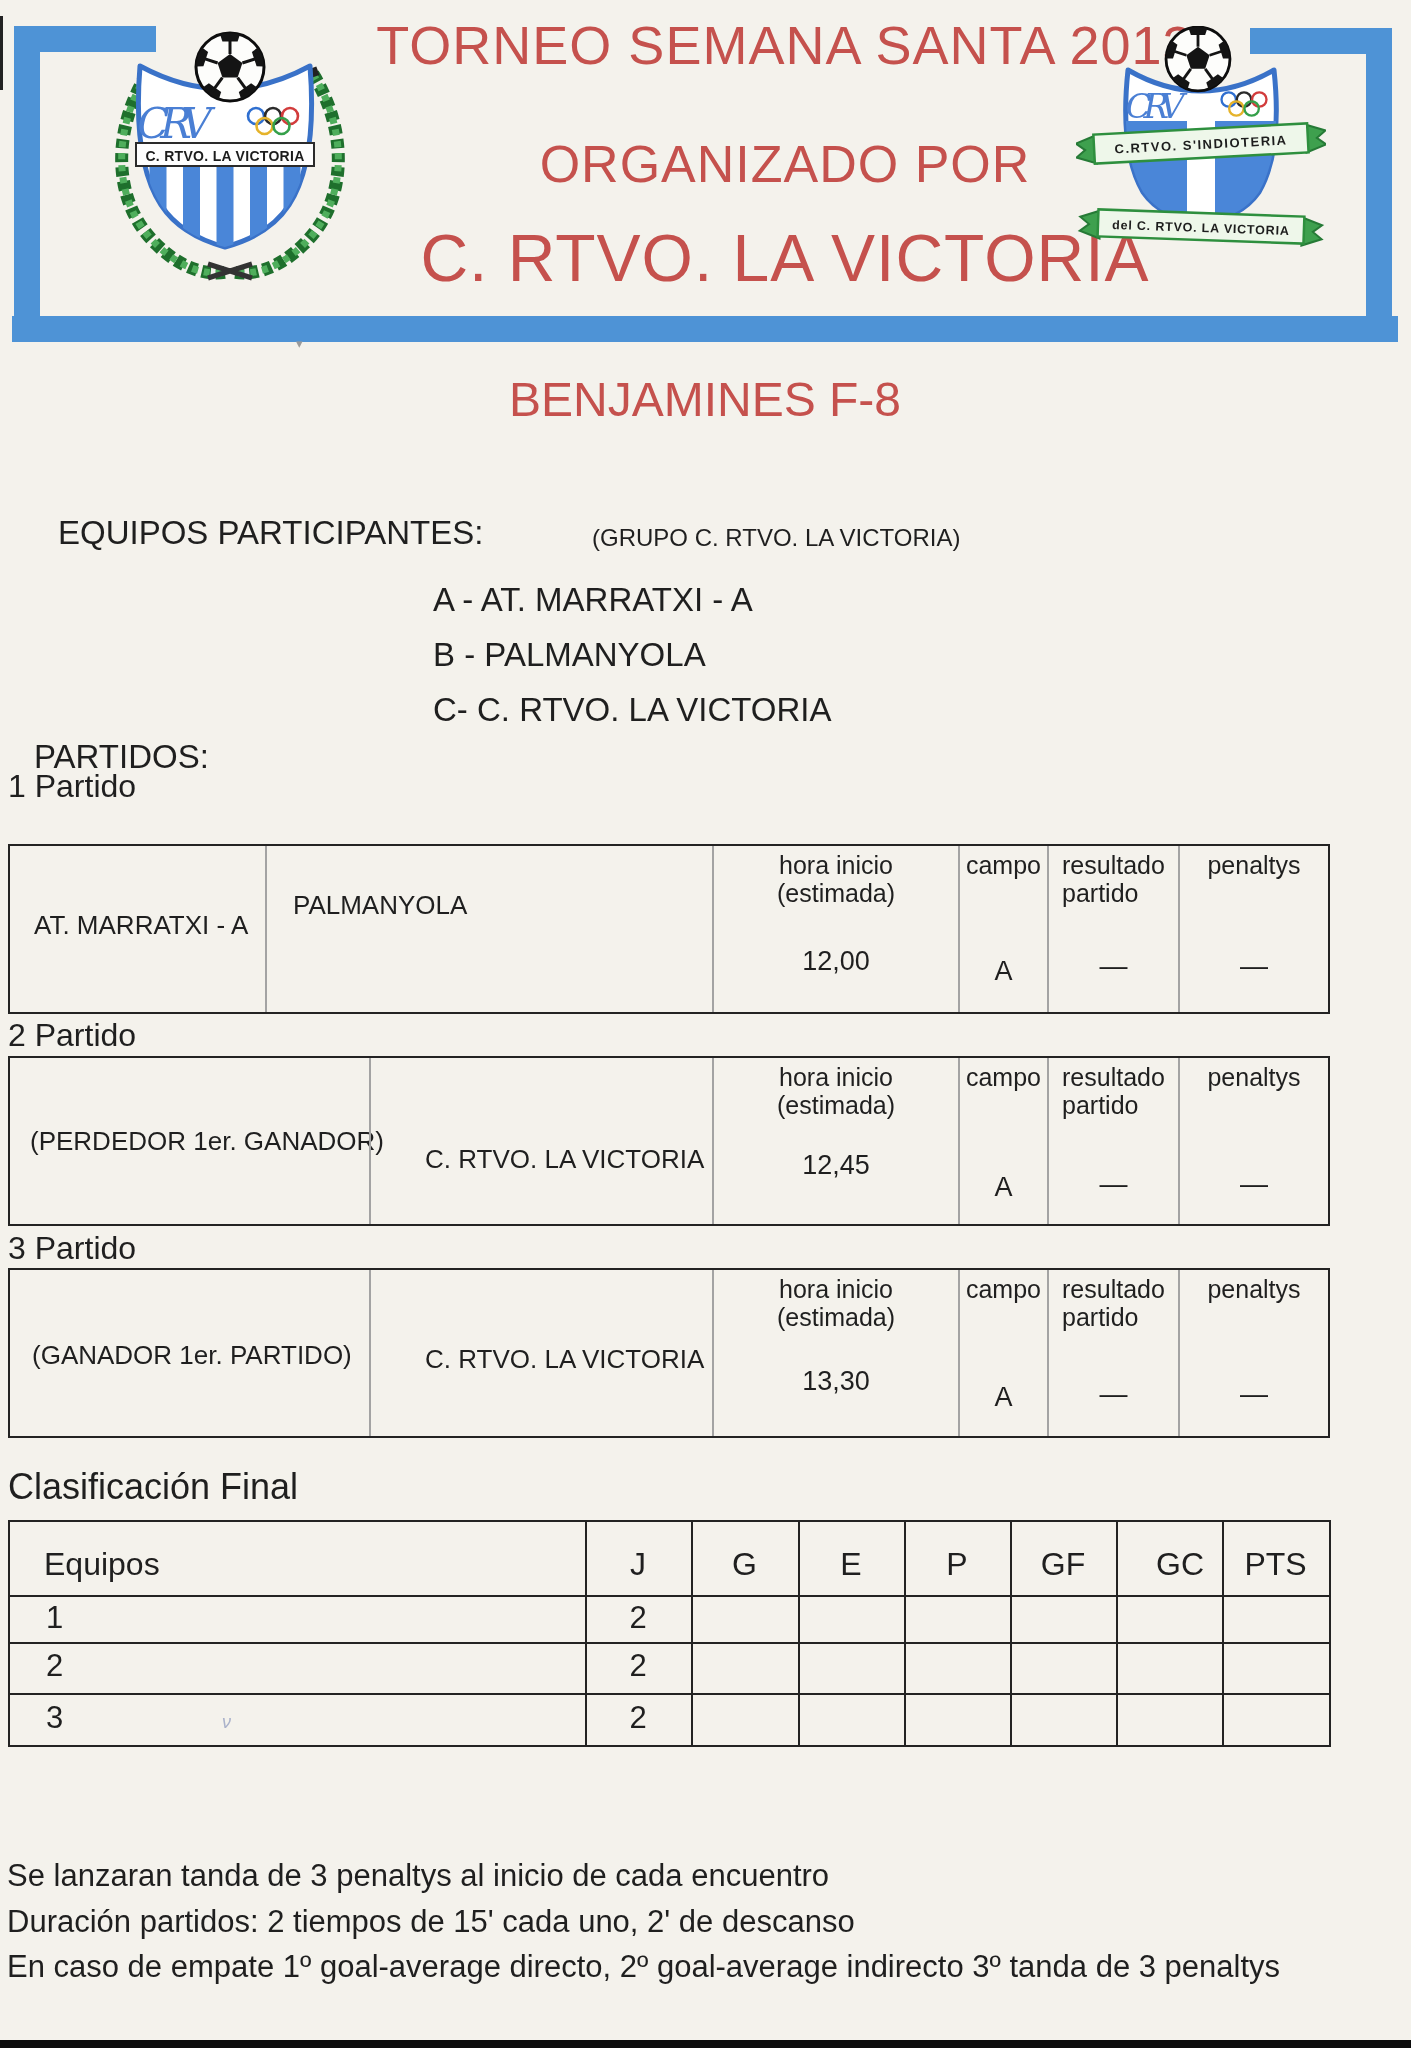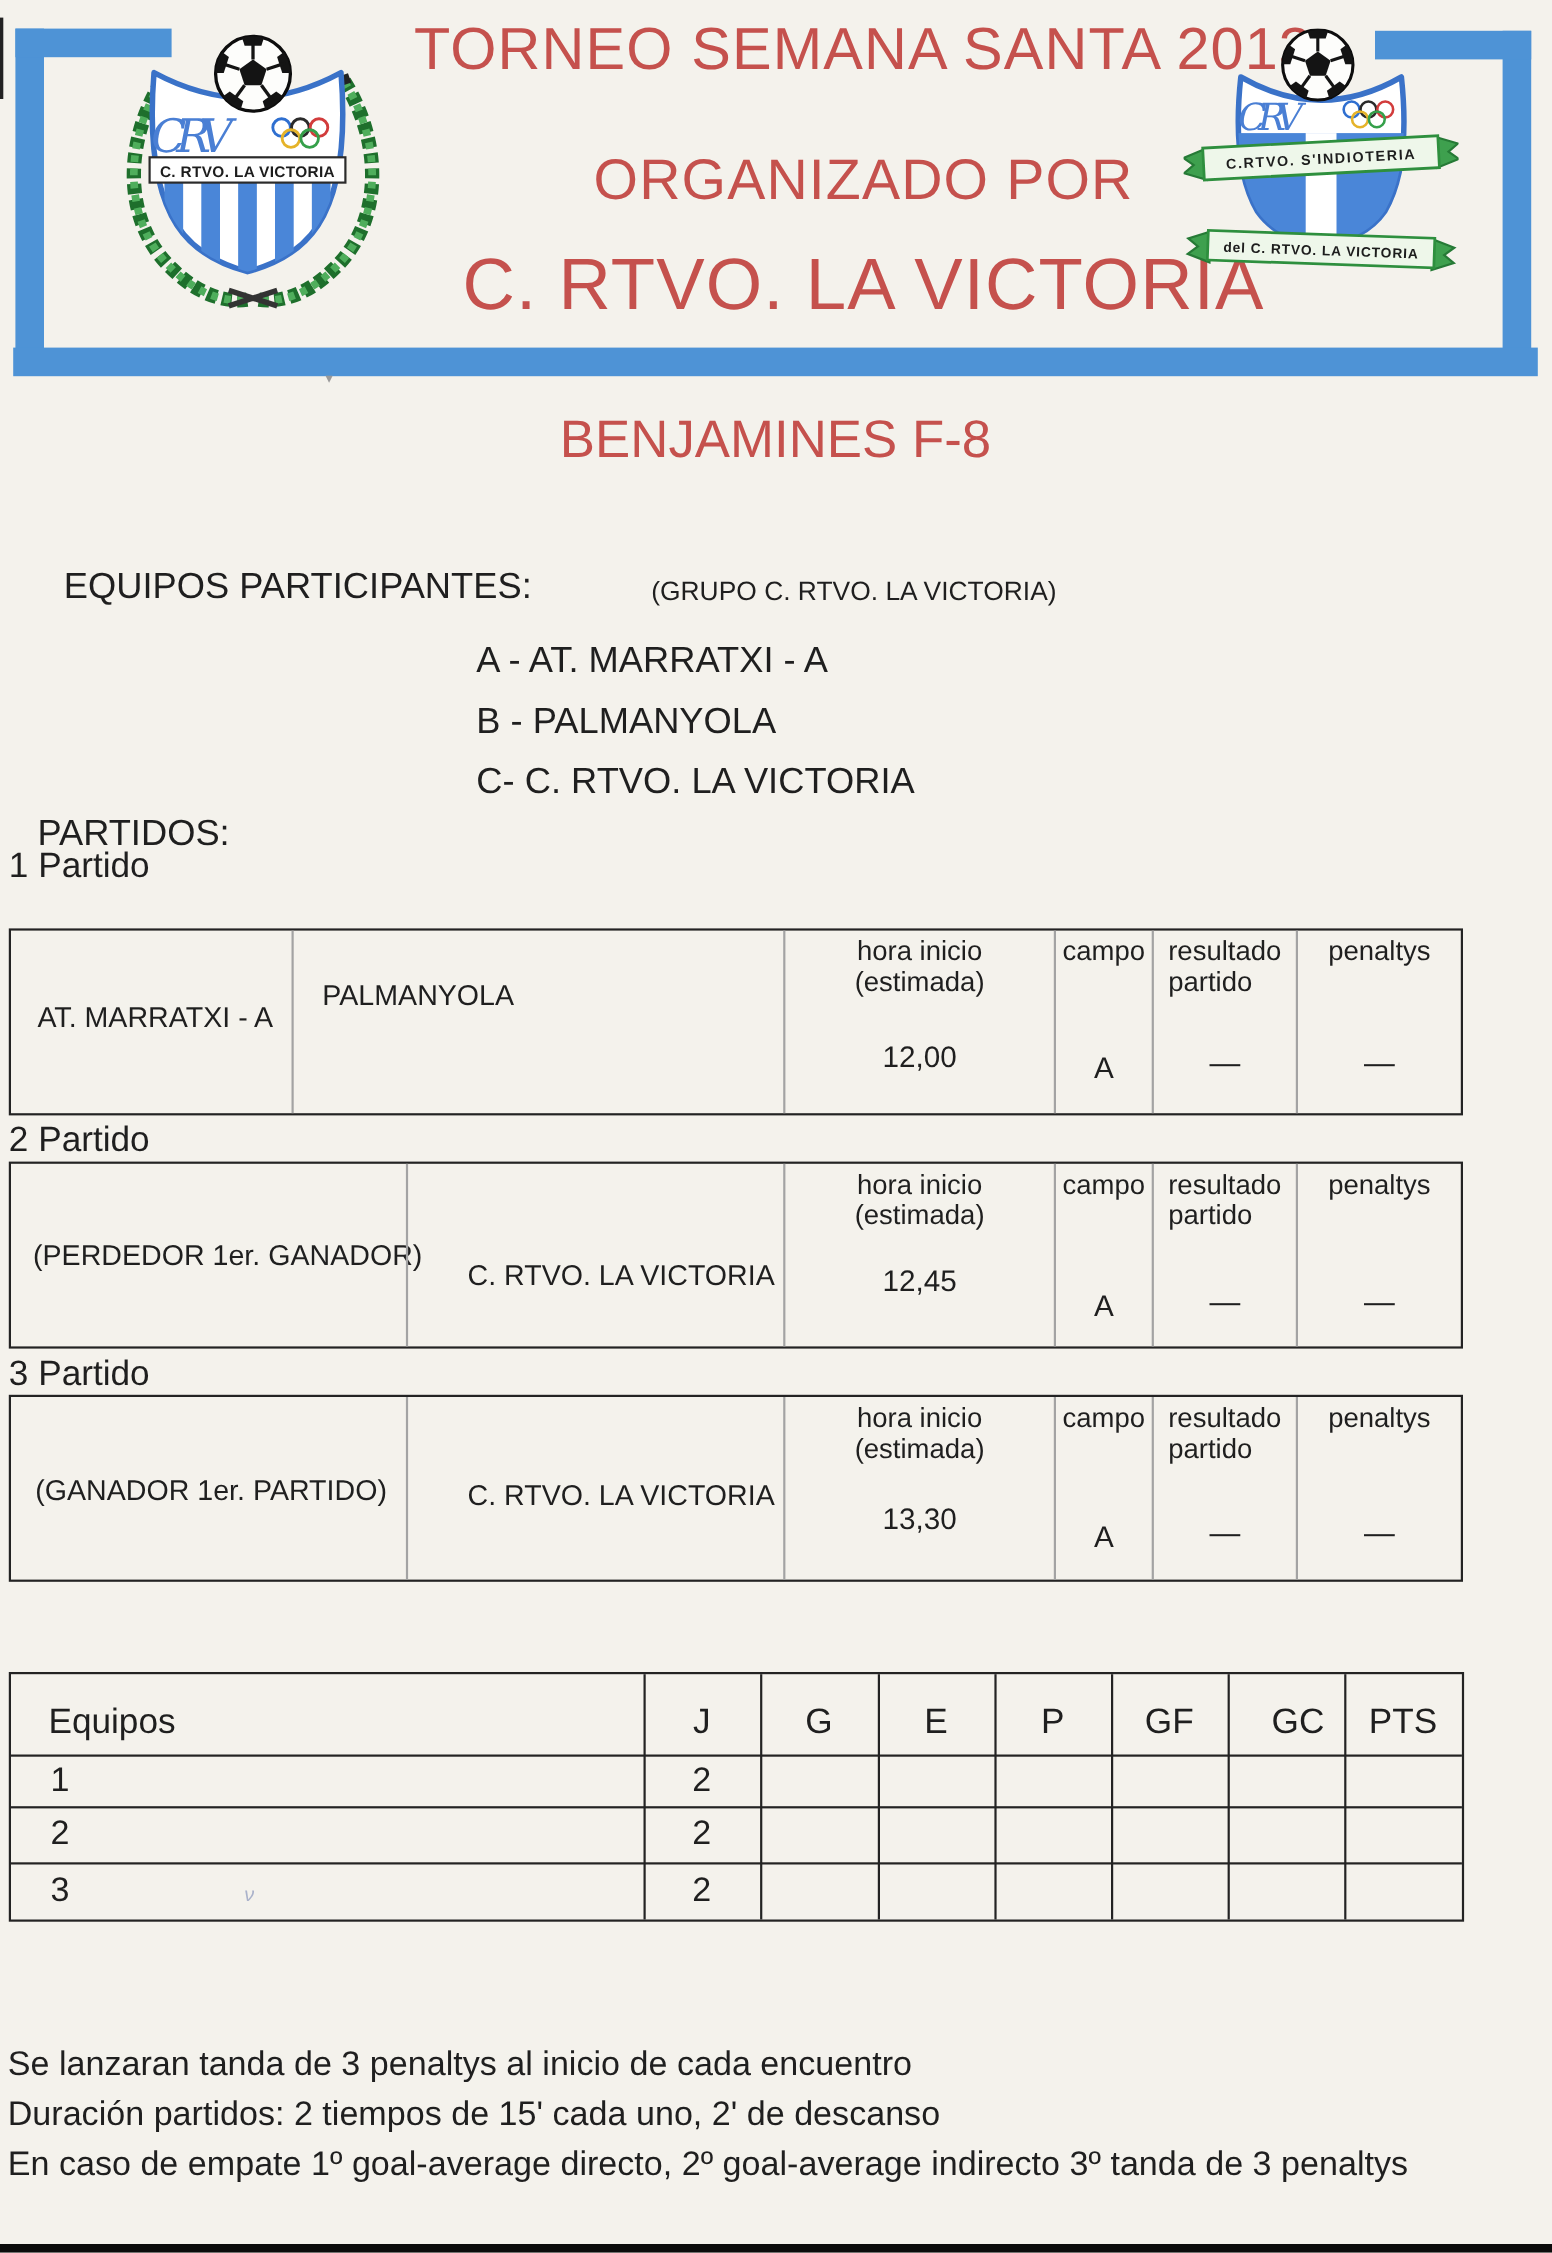--- a/index.html
+++ b/index.html
@@ -239,20 +239,21 @@
       <div class="hdr-left"><span>resultado</span><br>
       <span>partido</span></div>
       <div class="cellv dash" style="top:108px;">—</div>
     </div>
     <div class="cell" style="left:1168px;width:150px;">
       <div class="hdr">penaltys</div>
       <div class="cellv dash" style="top:108px;">—</div>
     </div>
   </div>
 
+  <div class="abs t-clasif">Clasificación Final</div>
 
   <div id="classtable">
     <div class="ccol" style="left:575px;width:106px;"></div>
     <div class="ccol" style="left:681px;width:107px;"></div>
     <div class="ccol" style="left:788px;width:106px;"></div>
     <div class="ccol" style="left:894px;width:106px;"></div>
     <div class="ccol" style="left:1000px;width:106px;"></div>
     <div class="ccol" style="left:1106px;width:106px;"></div>
     <div class="ccol" style="left:1212px;width:107px;"></div>
 

